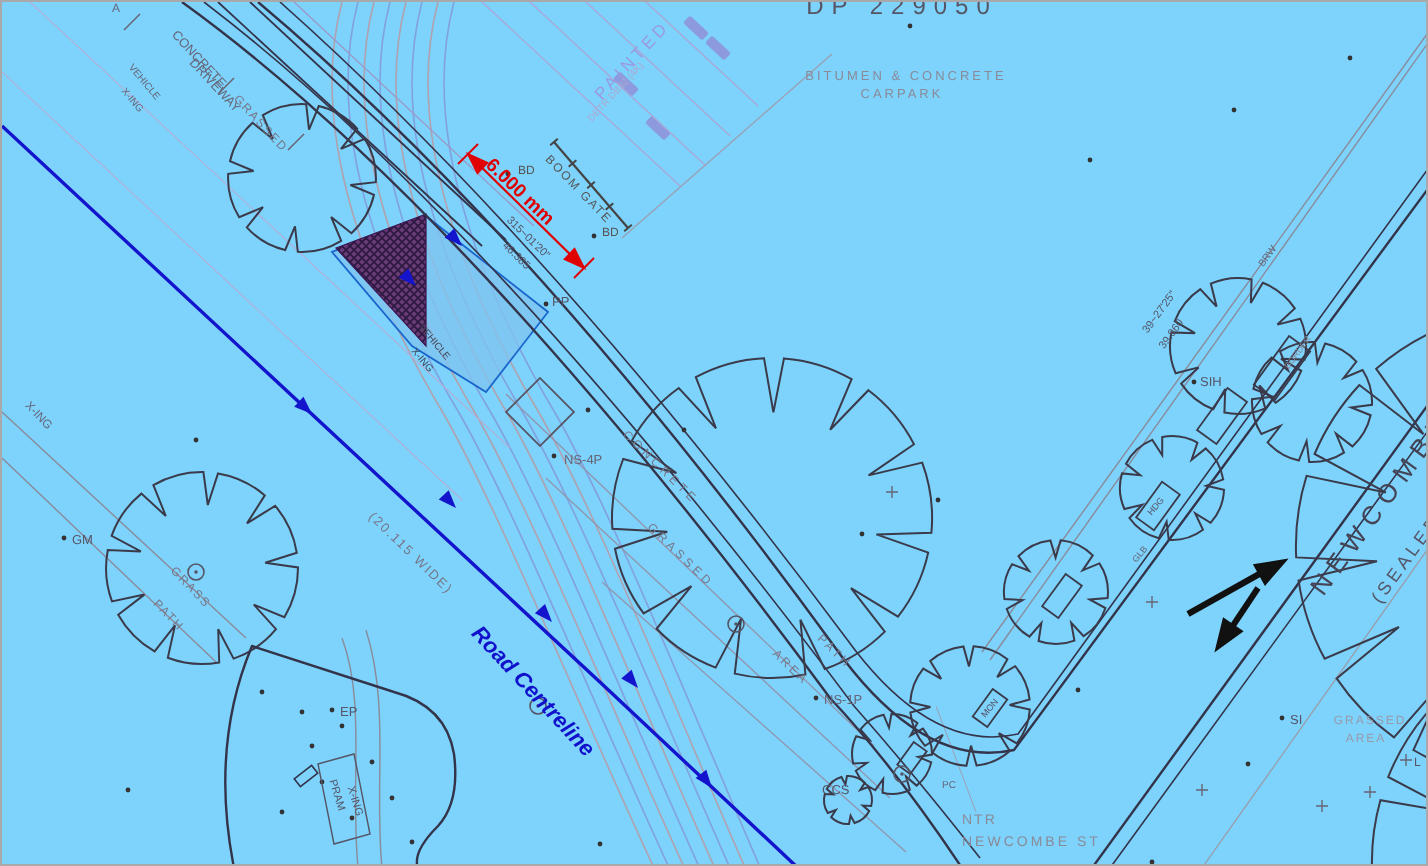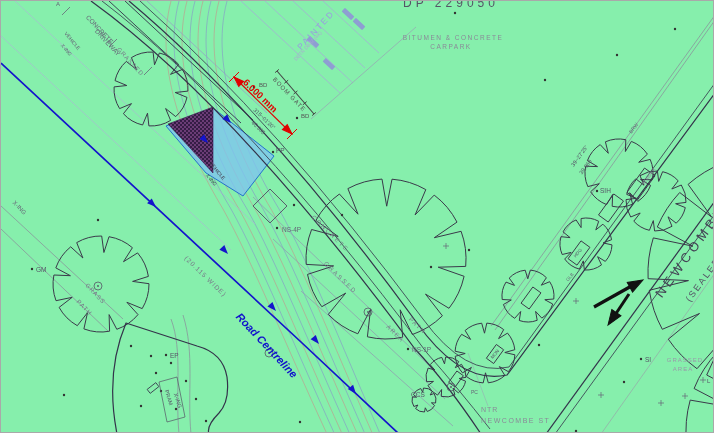--- a/index.html
+++ b/index.html
@@ -1,17 +1,17 @@
 <!DOCTYPE html>
 <html><head>
 <meta charset="utf-8">
 <style>
   html,body{margin:0;padding:0;background:#fff;}
   .stage{position:relative;width:714px;height:433px;border:1px solid #a9a9a9;box-sizing:border-box;
-         background:#86efac;overflow:hidden;font-family:"Liberation Sans",sans-serif;}
+         background:#7dd3fc;overflow:hidden;font-family:"Liberation Sans",sans-serif;}
   svg{display:block;}
   text{font-family:"Liberation Sans","DejaVu Sans",sans-serif;}
 </style>
 </head>
 <body>
 
 <div class="stage">
 <svg id="plan" viewBox="0 0 714 433" width="714" height="433">
   <defs>
     <pattern id="hatchP" patternUnits="userSpaceOnUse" width="4" height="4">

